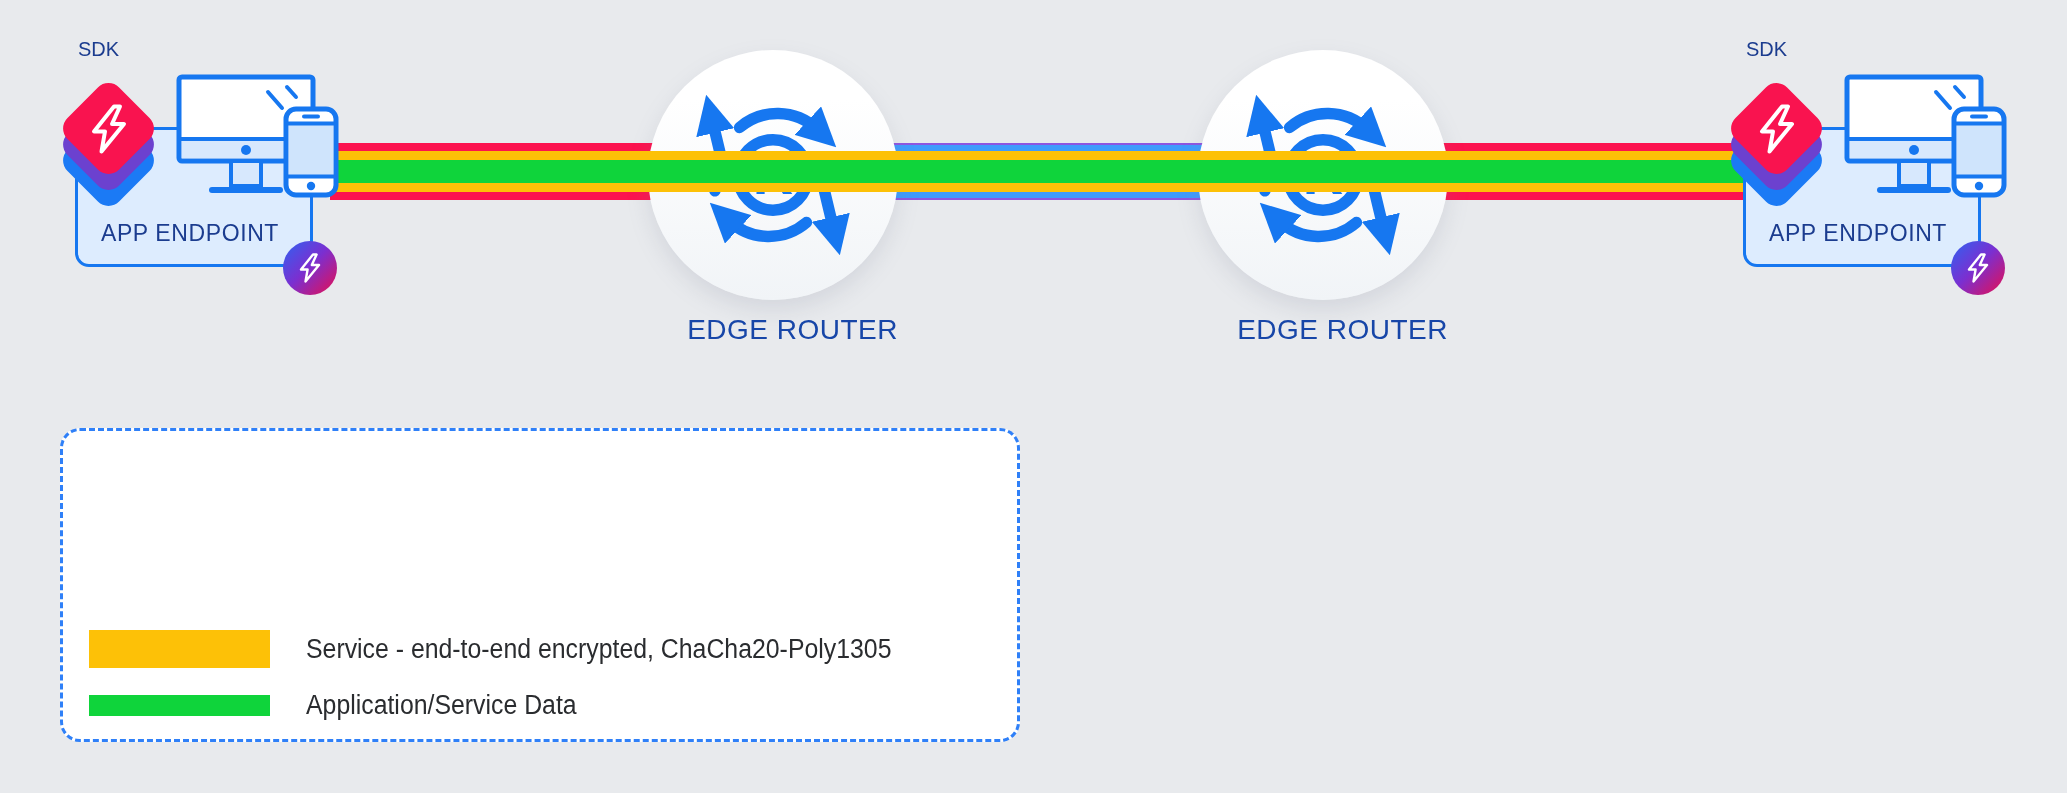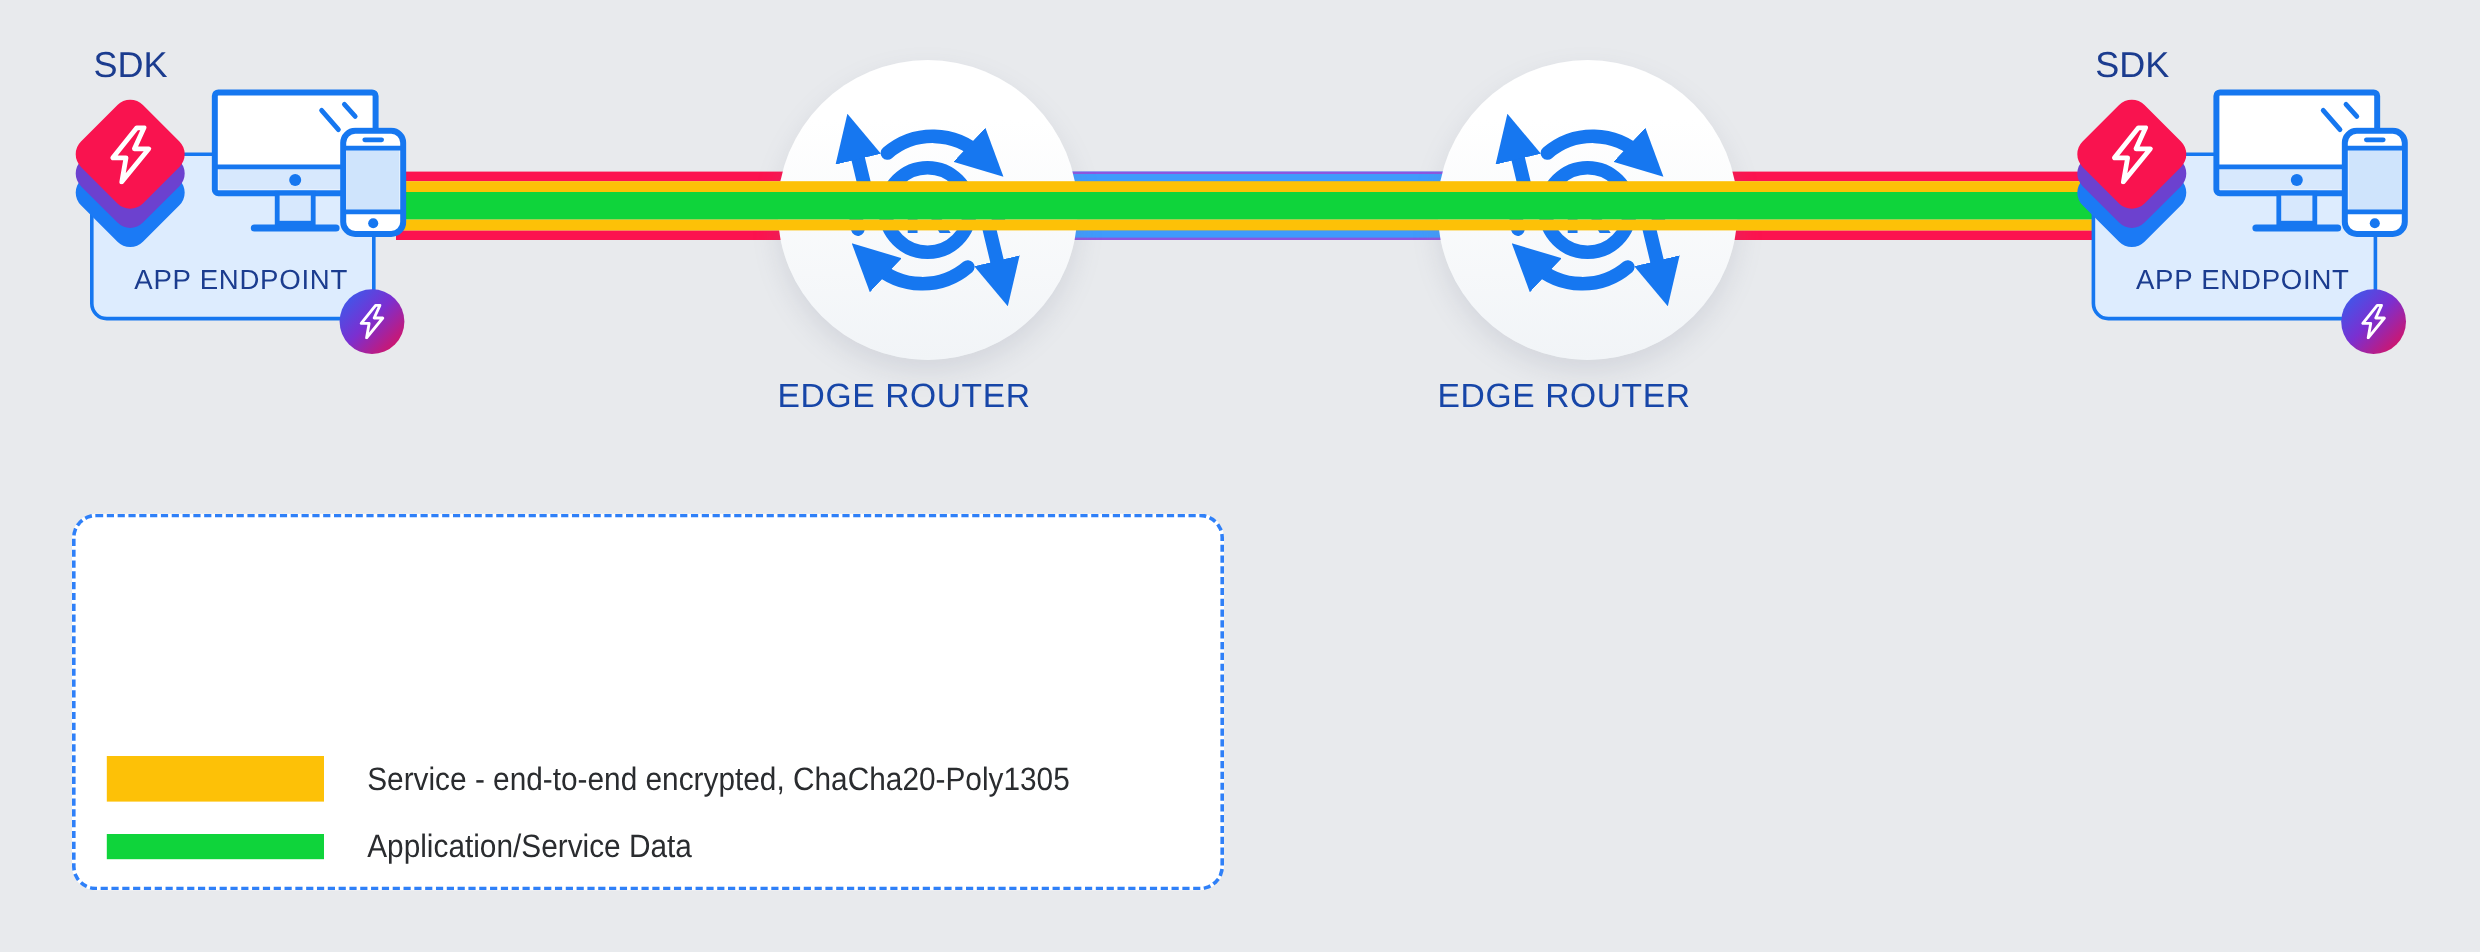--- a/index.html
+++ b/index.html
@@ -21,31 +21,31 @@
   .band.y2{top:183px;height:9px;}
   .stripe,.band{pointer-events:none;}
   .zlow{z-index:1;}
 
   
   .router-circle{position:absolute;top:50px;width:250px;height:250px;border-radius:50%;
      background:linear-gradient(180deg,#ffffff 20%,#f1f4f7 100%);
      box-shadow:0 10px 22px rgba(120,130,150,.18);z-index:2;
      display:flex;align-items:center;justify-content:center;}
   .router-circle.left{left:648px;}  .router-circle.right{left:1198px;}
-  .router-label{position:absolute;top:314px;width:250px;text-align:left;
+  .router-label{position:absolute;top:314px;width:250px;text-align:right;
      font-size:28px;font-weight:500;color:#1746a8;letter-spacing:.5px;z-index:4;}
   .router-label.left{left:648px;} .router-label.right{left:1198px;}
 
   
   .ep{position:absolute;top:0;left:0;width:360px;height:300px;z-index:4;}
   .ep .box{position:absolute;left:75px;top:127px;width:238px;height:140px;box-sizing:border-box;
      background:#ddecfe;border:3px solid #1677f0;border-radius:14px;}
-  .ep .app-label{position:absolute;left:82px;top:220px;width:238px;text-align:center;
+  .ep .app-label{position:absolute;left:71px;top:220px;width:238px;text-align:center;
      font-size:23px;font-weight:500;color:#1b3c8f;letter-spacing:.6px;}
-  .ep .sdk-label{position:absolute;left:78px;top:38px;font-size:30px;font-weight:500;color:#1b3c8f;}
+  .ep .sdk-label{position:absolute;left:78px;top:38px;font-size:20px;font-weight:500;color:#1b3c8f;}
   .ep .diamond{position:absolute;left:72px;width:73px;height:73px;border-radius:15px;
      transform:rotate(45deg);}
   .ep .d-blue{top:124px;background:#1b7af5;}
   .ep .d-purple{top:108px;background:#6c41cf;}
   .ep .d-red{top:92px;background:#f9134f;}
   .ep .layer-bolt{position:absolute;left:84px;top:104px;width:50px;height:50px;}
   .ep .monitor{position:absolute;left:176px;top:74px;width:140px;height:124px;}
   .ep .phone{position:absolute;left:283px;top:106px;width:56px;height:92px;}
   .ep .badge{position:absolute;left:283px;top:241px;width:54px;height:54px;border-radius:50%;
      background:linear-gradient(135deg,#2e63f2 0%,#7b2fd0 48%,#e90e4e 100%);

